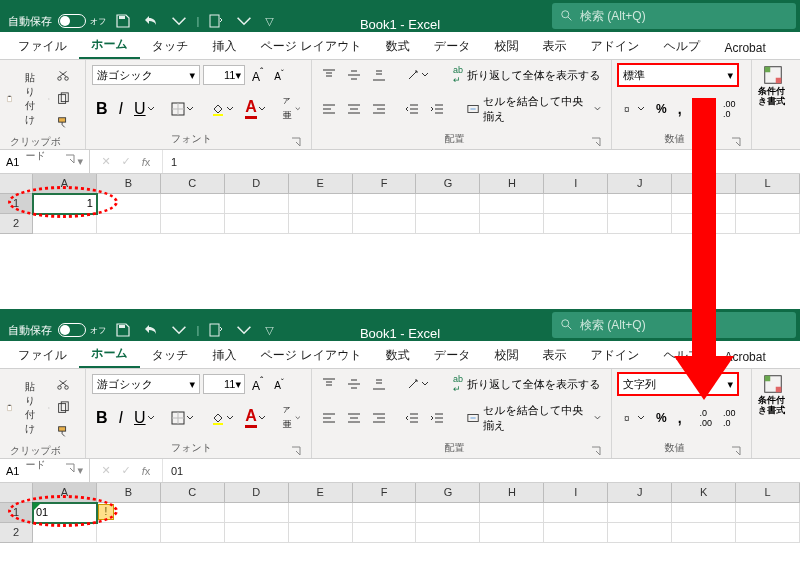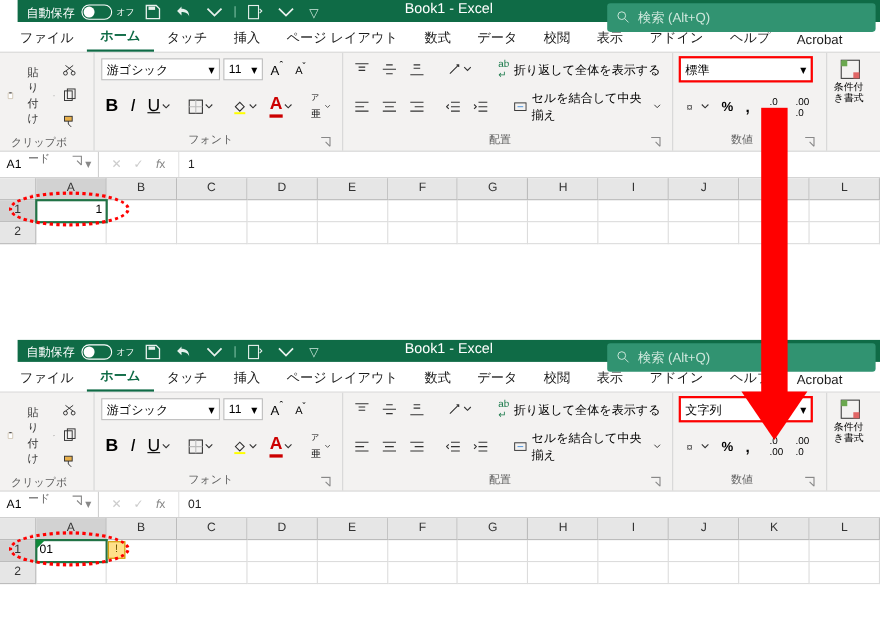--- a/index.html
+++ b/index.html
@@ -1,21 +1,21 @@
 <!DOCTYPE html>
 <html><head>
 <meta charset="utf-8">
 <style>
   * { box-sizing: border-box; margin: 0; padding: 0; font-family: "Meiryo", "Yu Gothic", sans-serif; }
   body { background: #fff; width: 800px; height: 573px; position: relative; overflow: hidden; }
   .app-window { width: 800px; position: absolute; left: 0; }
   .top { top: 0; }
   .bottom { top: 309px; }
   
-  .title-bar { height: 20px; background: #0f6b46; display: flex; align-items: flex-start; color: #fff; font-size: 11px; position: relative; margin-left: 16px; }
+  .title-bar { height: 32px; background: #0f6b46; display: flex; align-items: flex-end; color: #fff; font-size: 11px; position: relative; }
   .title-left { display: flex; align-items: center; gap: 6px; padding-left: 8px; }
   .autosave-toggle { display: inline-flex; align-items: center; width: 28px; height: 14px; border: 1px solid #fff; border-radius: 8px; background: #0f6b46; position: relative; }
   .autosave-toggle::after { content: ""; width: 10px; height: 10px; border-radius: 50%; background: #fff; position: absolute; left: 1px; top: 1px; }
   .autosave-off { font-size: 8px; color: #fff; margin-left: -2px; }
   .tb-icon { width: 16px; height: 16px; fill: #fff; opacity: .9; }
   .tb-btn { display:inline-flex; align-items:center; justify-content:center; width:22px; height:22px; }
   .title-center { position: absolute; left: 50%; transform: translateX(-50%); font-size: 13px; }
   .title-search { position:absolute; right:4px; top:3px; height:26px; width:244px; background:#319371; border-radius:3px; display:flex; align-items:center; gap:6px; padding:0 8px; color:#cfe8dd; font-size:12px;}
   .title-search svg { width:14px; height:14px; fill:#cfe8dd; }
   
@@ -26,26 +26,26 @@
   .ribbon { height:90px; background:#f3f2f1; border-bottom:1px solid #d0d0d0; display:flex; }
   .rgroup { border-right:1px solid #d6d6d6; height:100%; display:flex; flex-direction:column; justify-content:space-between; padding:4px 6px 2px; position:relative; }
   .rgroup-label { font-size:10px; color:#5f5f5f; text-align:center; padding:1px 0; }
   .dlg { width:14px; height:14px; align-self:flex-end; }
   .dlg svg { width:10px; height:10px; fill:#7a7a7a; }
   .rgroup-row { display:flex; align-items:center; gap:3px; }
   .rbtn { height:22px; display:inline-flex; align-items:center; justify-content:center; padding:0 3px; background:transparent; border:1px solid transparent; }
   .rbtn svg { width:14px; height:14px; fill:#3c3c3c; }
   .rbtn .caret { width:8px; height:8px; margin-left:1px; }
   .font-name { width:108px; height:20px; border:1px solid #bcbcbc; background:#fff; font-size:11px; padding:0 4px; display:flex; align-items:center; justify-content:space-between;}
-  .font-size { width:36px; height:20px; border:1px solid #bcbcbc; background:#fff; font-size:11px; padding:0 4px; display:flex; align-items:center; justify-content:space-between;}
+  .font-size { width:36px; height:20px; border:1px solid #bcbcbc; background:#fff; font-size:11px; padding:0 20px; display:flex; align-items:center; justify-content:space-between;}
   .clip-big { display:flex; flex-direction:row; align-items:center; justify-content:center; font-size:10px; color:#333; gap:12px; width:44px; }
   .clip-big svg { width:26px; height:26px; }
   .number-format-box { width:120px; height:22px; border:1px solid #bcbcbc; background:#fff; font-size:11px; display:flex; align-items:center; justify-content:space-between; padding:0 4px;}
   .red-highlight { outline:2px solid #f00; outline-offset:-1px; }
-  .cond-fmt { display:flex; flex-direction:column; align-items:center; font-size:10px; width:30px; }
+  .cond-fmt { display:flex; flex-direction:column; align-items:center; font-size:10px; width:30px;font-weight:bold; }
   .cond-fmt svg { width:22px; height:22px; }
   
   .formula-bar { height:24px; background:#fff; border-bottom:1px solid #d0d0d0; display:flex; align-items:center; font-size:11px;}
   .name-box { width:90px; height:100%; border-right:1px solid #d0d0d0; display:flex; align-items:center; padding:0 6px; justify-content:space-between; }
   .fbar-btns { display:flex; align-items:center; height:100%; gap:0; padding:0 6px; border-right:1px solid #e3e3e3;}
   .fbar-btns span { width:20px; text-align:center; color:#888;}
   .fbar-input { flex:1; padding:0 8px; color:#222; }
   
   .grid { background:#fff; position:relative; }
   .grid-head { display:flex; height:20px; }

